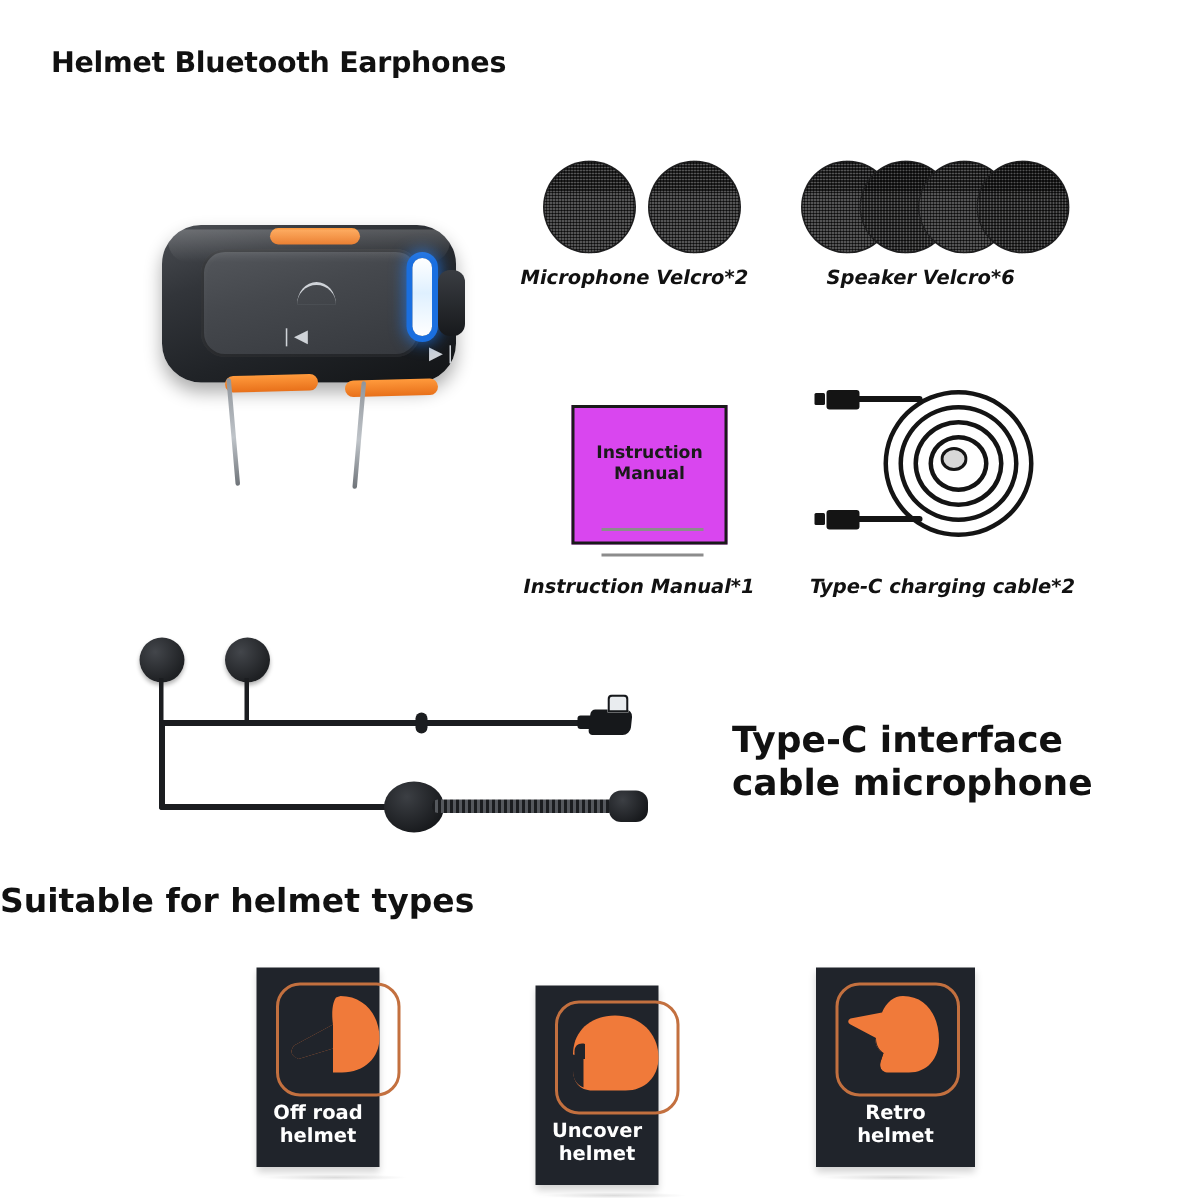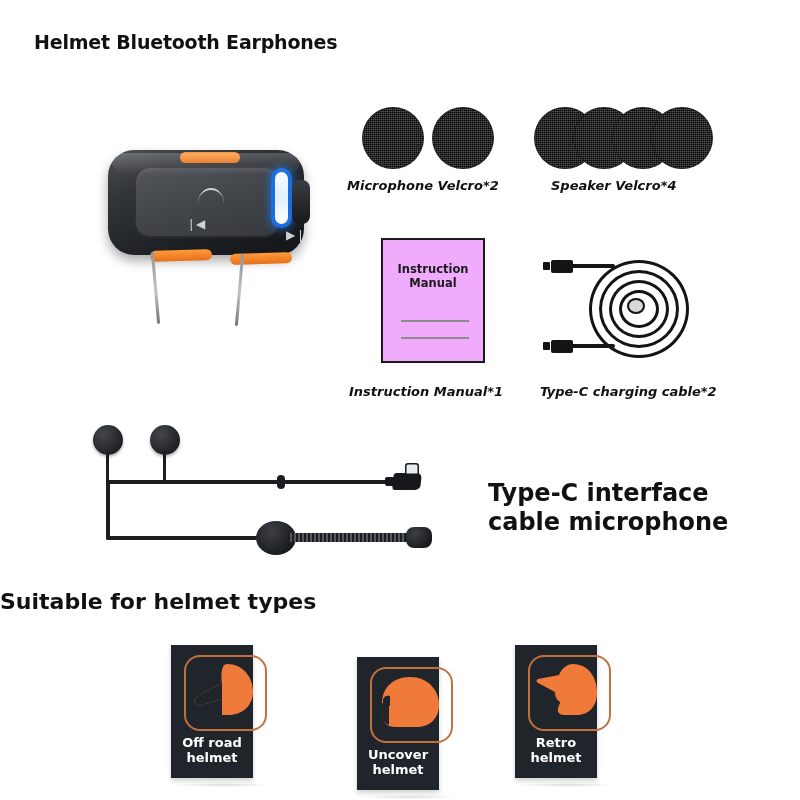--- a/index.html
+++ b/index.html
@@ -120,21 +120,21 @@
   .cap-label{
     position:absolute; font-size:13px; font-weight:bold; white-space:nowrap; color:#111;font-style:italic;
   }
   #mic-velcro-label{ left:347px; top:178px; }
   #spk-velcro-label{ left:551px; top:178px; }
 
   
   #manual-group{ left:381px; top:238px; width:104px; height:125px; }
   .manual-box{
     position:absolute; inset:0;
-    background:#f0abfc; border:2px solid #1a1a1a;
+    background:#d946ef; border:2px solid #1a1a1a;margin-top:32px;
   }
   .manual-title{
     position:absolute; left:0; right:0; top:22px;
     text-align:center; font-size:11.5px; font-weight:bold; line-height:1.22; color:#1a1a1a;
   }
   .manual-rule{
     position:absolute; left:18px; width:68px; height:1.5px; background:#8c8c8c;
   }
   .manual-rule.r1{ top:80px; }
   .manual-rule.r2{ top:97px; }
@@ -244,21 +244,21 @@
     text-align:left; font-size:22px; font-weight:bold; color:#111;
   }
   #helmet-cards{ position:absolute; left:0; top:645px; width:800px; height:140px; }
   .helmet-card{
     position:absolute; width:82px; height:133px;
     background:#20242b;
     box-shadow:0 3px 5px rgba(0,0,0,0.18);
   }
   .helmet-card.c0{ left:171px; }
   .helmet-card.c1{ left:357px;margin-top:12px; }
-  .helmet-card.c2{ left:515px; }
+  .helmet-card.c2{ left:544px;padding-left:24px; }
   .helmet-frame{
     position:absolute; left:13px; top:10px; width:79px; height:72px;
     border:2.5px solid #c3703f; border-radius:16px;
   }
   .helmet-svg{ position:absolute; left:20px; top:16px; }
   .helmet-name{
     position:absolute; left:0; right:0; top:90px;
     text-align:center; color:#ffffff; font-size:13px; font-weight:bold;
     line-height:1.18; white-space:pre-line;
   }
@@ -294,21 +294,21 @@
   <div class="velcro v1"></div>
 </div>
 <div class="cap-label" id="mic-velcro-label">Microphone Velcro*2</div>
 
 <div class="abs" id="spk-velcro-group">
   <div class="velcro s0"></div>
   <div class="velcro s1"></div>
   <div class="velcro s2"></div>
   <div class="velcro s3"></div>
 </div>
-<div class="cap-label" id="spk-velcro-label">Speaker Velcro*4</div>
+<div class="cap-label" id="spk-velcro-label">Speaker Velcro*6</div>
 
 <div class="abs" id="manual-group">
   <div class="manual-box">
     <div class="manual-title">Instruction
 Manual</div>
     <div class="manual-rule r1"></div>
     <div class="manual-rule r2"></div>
   </div>
 </div>
 <div class="cap-label" id="manual-label">Instruction Manual*1</div>

